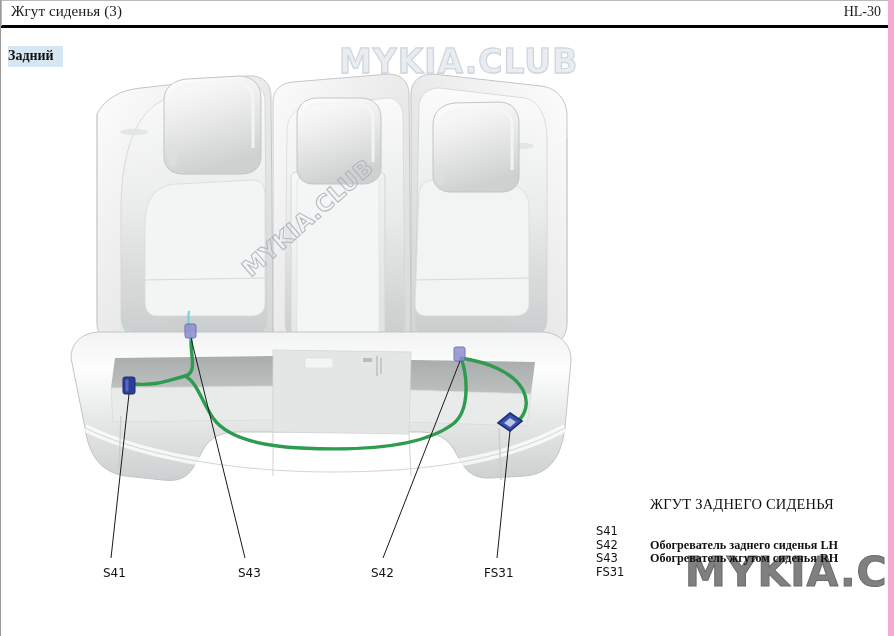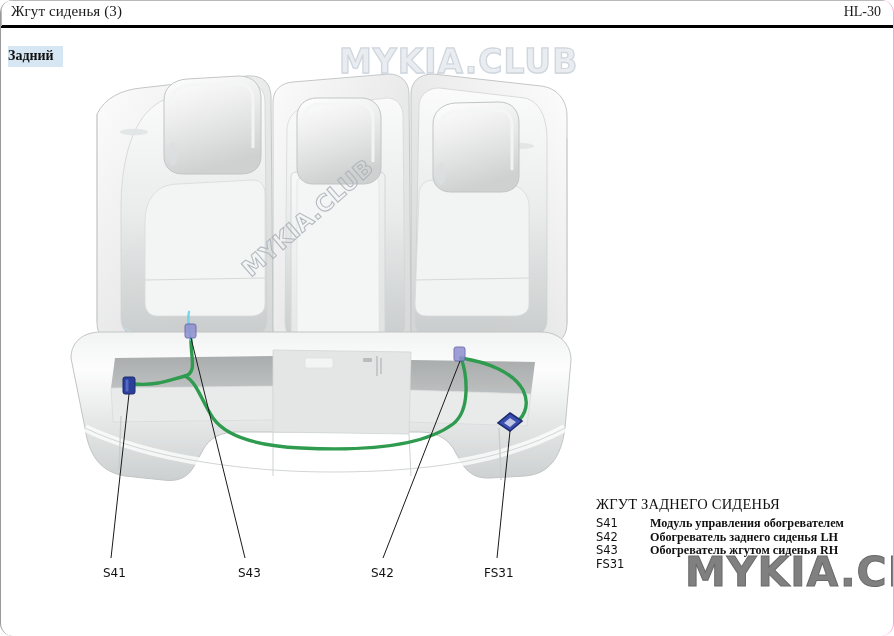--- a/index.html
+++ b/index.html
@@ -10,23 +10,22 @@
   body {
     font-family: "Liberation Serif", "DejaVu Serif", serif;
   }
   #page {
     position: relative;
     width: 894px;
     height: 636px;
     background: #ffffff;
     overflow: hidden;
     border-left: 1px solid #9a9a9a;
-    border-right: 1px solid #f9a8d4;
+    border-right: 6px solid #f9a8d4;
     box-sizing: border-box;
-    border-radius: 13px;
   }
 
   
   #header {
     position: absolute;
     left: 0; top: 0;
     width: 894px;
     height: 28px;
     box-sizing: border-box;
     border-bottom: 3px solid #000000;
@@ -137,22 +136,23 @@
   #legend {
     position: absolute;
     left: 595px;
     top: 496px;
     width: 292px;
   }
   #legend-title {
     font-size: 14.5px;
     color: #101010;
     white-space: nowrap;
-    margin-bottom: 4px;
+    margin-bottom: 12px;
     letter-spacing: .2px;
+    text-align: center;
   }
   .legend-row {
     display: flex;
     align-items: flex-start;
     line-height: 13.5px;
   }
   .legend-code {
     width: 54px;
     flex: 0 0 54px;
     font-family: "DejaVu Sans", sans-serif;
@@ -382,21 +382,20 @@
   <div class="callout" style="left:237px; top:566px;">S43</div>
   <div class="callout" style="left:370px; top:566px;">S42</div>
   <div class="callout" style="left:483px; top:566px;">FS31</div>
 
   <div id="legend">
     <div id="legend-title">ЖГУТ ЗАДНЕГО СИДЕНЬЯ</div>
 
     <div class="legend-row">
       <div class="legend-code">S41</div>
       <div class="legend-desc">
-        <span>Модуль управления обогревателем</span>
       </div>
     </div>
 
     <div class="legend-row">
       <div class="legend-code">S42</div>
       <div class="legend-desc">Обогреватель заднего сиденья LH</div>
     </div>
 
     <div class="legend-row">
       <div class="legend-code">S43</div>

